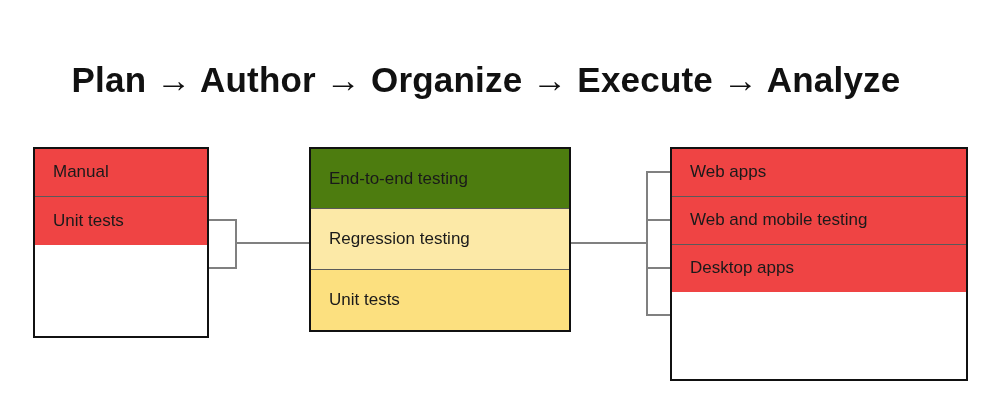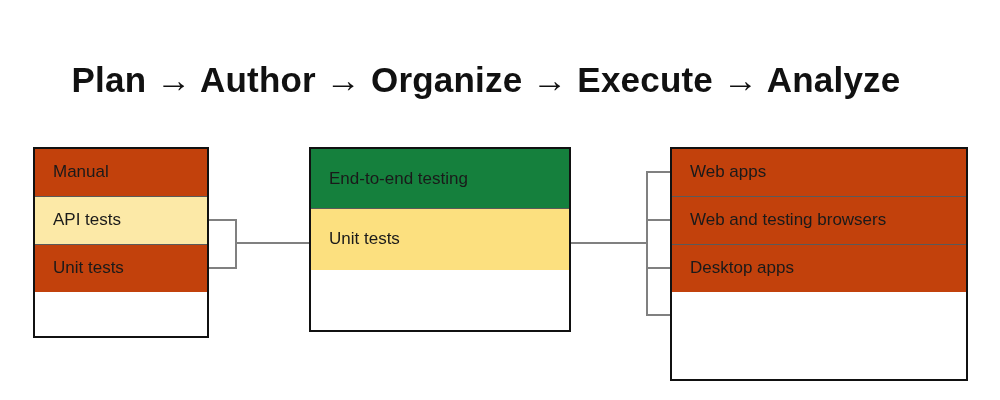--- a/index.html
+++ b/index.html
@@ -58,22 +58,22 @@
   
   #left-column  { left: 33px;  top: 147px; width: 176px; height: 191px; }
   #mid-column   { left: 309px; top: 147px; width: 262px; height: 185px; }
   #right-column { left: 670px; top: 147px; width: 298px; height: 234px; }
 
   #left-column  .trow { height: 47.75px; }
   #right-column .trow { height: 47.75px; }
   #mid-column   .trow { height: 60.33px; }
 
   
-  .fill-none  { background: #c2410c; }
-  .fill-light { background: #15803d; align-items: center; }
+  .fill-none  { background: #ef4444; }
+  .fill-light { background: #4d7c0f; align-items: center; }
   .fill-mid   { background: #fce9a7; }
   .fill-dark  { background: #fce07f; }
 
   
   .conn {
     position: absolute;
     background: #808080;
   }
   .conn-h { height: 2px; }
   .conn-v { width: 2px; }
@@ -96,54 +96,54 @@
 <body>
 
 <div class="stage">
 
   <div class="title">Plan → Author → Organize → Execute → Analyze</div>
 
   <div class="tbox" id="left-column">
     <div class="trow fill-none">
       <span>Manual</span>
     </div>
-    <div class="trow fill-mid">
-      <span>API tests</span>
-    </div>
     <div class="trow fill-none">
       <span>Unit tests</span>
     </div>
   </div>
 
   <div class="conn conn-h" id="conn-left-stub-top"></div>
   <div class="conn conn-h" id="conn-left-stub-bottom"></div>
   <div class="conn conn-v" id="conn-left-spine"></div>
   <div class="conn conn-h" id="conn-left-trunk"></div>
 
   <div class="tbox" id="mid-column">
     <div class="trow fill-light">
       <span>End-to-end testing</span>
+    </div>
+    <div class="trow fill-mid">
+      <span>Regression testing</span>
     </div>
     <div class="trow fill-dark">
       <span>Unit tests</span>
     </div>
   </div>
 
   <div class="conn conn-h" id="conn-right-trunk"></div>
   <div class="conn conn-v" id="conn-right-spine"></div>
   <div class="conn conn-h" id="conn-right-stub-1"></div>
   <div class="conn conn-h" id="conn-right-stub-2"></div>
   <div class="conn conn-h" id="conn-right-stub-3"></div>
   <div class="conn conn-h" id="conn-right-stub-4"></div>
 
   <div class="tbox" id="right-column">
     <div class="trow fill-none">
       <span>Web apps</span>
     </div>
     <div class="trow fill-none">
-      <span>Web and testing browsers</span>
+      <span>Web and mobile testing</span>
     </div>
     <div class="trow fill-none">
       <span>Desktop apps</span>
     </div>
   </div>
 
 </div>
 
 </body></html>

